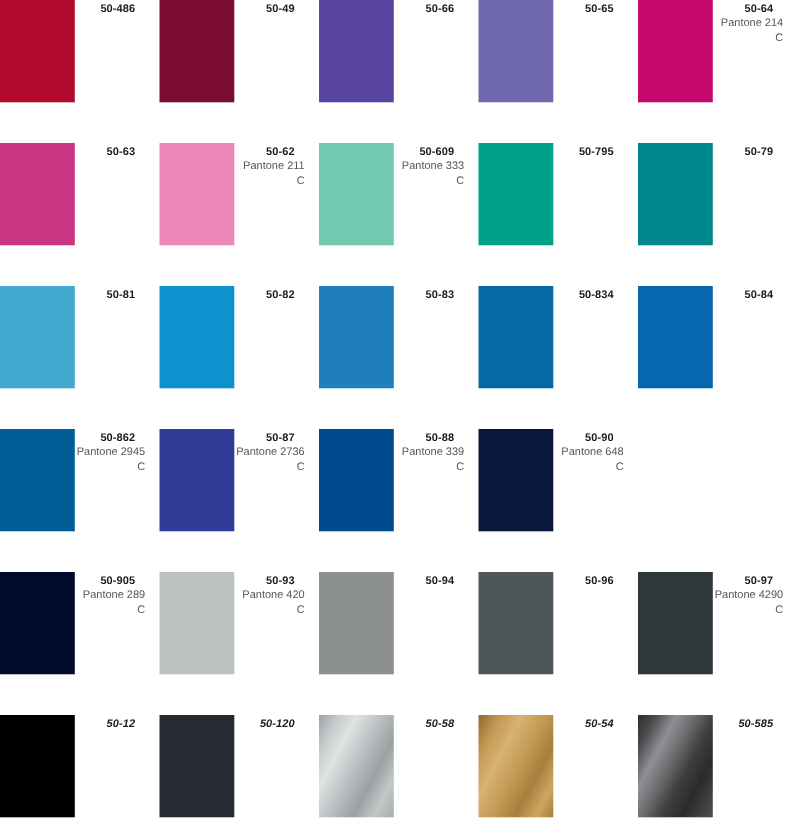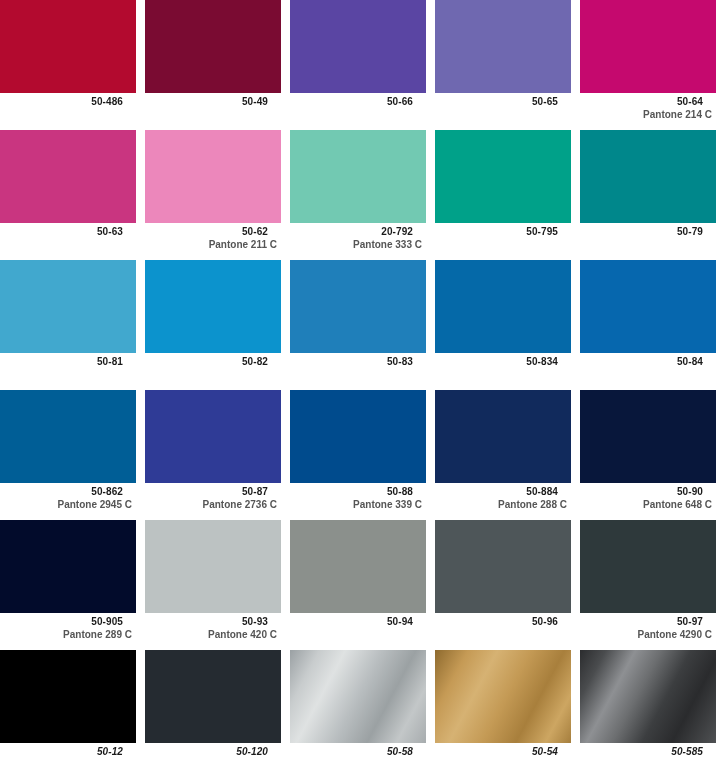--- a/index.html
+++ b/index.html
@@ -32,21 +32,21 @@
     height: 130px;
     box-sizing: border-box;
   }
   .swatch-cell {
     position: relative;
     width: 136px;
     height: 130px;
     margin-right: 9px;
     box-sizing: border-box;
     display: flex;
-    flex-direction: column;
+    flex-direction: row;
   }
   .swatch-cell.last {
     margin-right: 0;
   }
   .swatch-chip {
     width: 136px;
     height: 93px;
     display: block;
   }
   .swatch-labels {
@@ -60,21 +60,21 @@
     font-size: 10px;
     font-weight: bold;
     color: #1a1a1a;
     letter-spacing: 0.1px;
     line-height: 12px;
     padding-right: 13px;
   }
   .swatch-pantone {
     display: block;
     font-size: 10px;
-    font-weight: bold;
+    font-weight: normal;
     color: #555555;
     line-height: 13px;
     padding-right: 4px;
   }
   .swatch-pantone:empty {
     display: none;
   }
   
   .swatch-row.clipped {
     height: 108px;
@@ -130,21 +130,21 @@
         <div class="swatch-cell">
           <div class="swatch-chip" style="background: rgb(236, 135, 187);"></div>
           <div class="swatch-labels">
             <span class="swatch-code">50-62</span>
             <span class="swatch-pantone">Pantone 211 C</span>
           </div>
         </div>
         <div class="swatch-cell">
           <div class="swatch-chip" style="background: rgb(114, 201, 178);"></div>
           <div class="swatch-labels">
-            <span class="swatch-code">20-792</span>
+            <span class="swatch-code">50-609</span>
             <span class="swatch-pantone">Pantone 333 C</span>
           </div>
         </div>
         <div class="swatch-cell">
           <div class="swatch-chip" style="background: rgb(0, 161, 137);"></div>
           <div class="swatch-labels">
             <span class="swatch-code">50-795</span>
           </div>
         </div>
         <div class="swatch-cell last">
@@ -199,27 +199,20 @@
           <div class="swatch-labels">
             <span class="swatch-code">50-87</span>
             <span class="swatch-pantone">Pantone 2736 C</span>
           </div>
         </div>
         <div class="swatch-cell">
           <div class="swatch-chip" style="background: rgb(0, 75, 141);"></div>
           <div class="swatch-labels">
             <span class="swatch-code">50-88</span>
             <span class="swatch-pantone">Pantone 339 C</span>
-          </div>
-        </div>
-        <div class="swatch-cell">
-          <div class="swatch-chip" style="background: rgb(17, 42, 92);"></div>
-          <div class="swatch-labels">
-            <span class="swatch-code">50-884</span>
-            <span class="swatch-pantone">Pantone 288 C</span>
           </div>
         </div>
         <div class="swatch-cell last">
           <div class="swatch-chip" style="background: rgb(8, 23, 59);"></div>
           <div class="swatch-labels">
             <span class="swatch-code">50-90</span>
             <span class="swatch-pantone">Pantone 648 C</span>
           </div>
         </div>
       </div>

